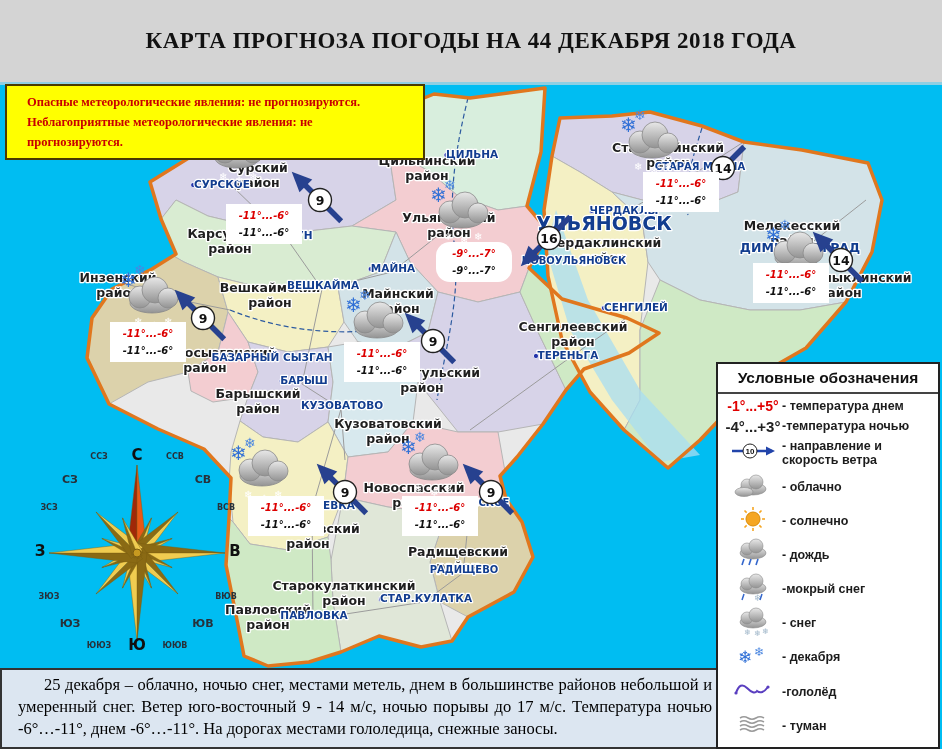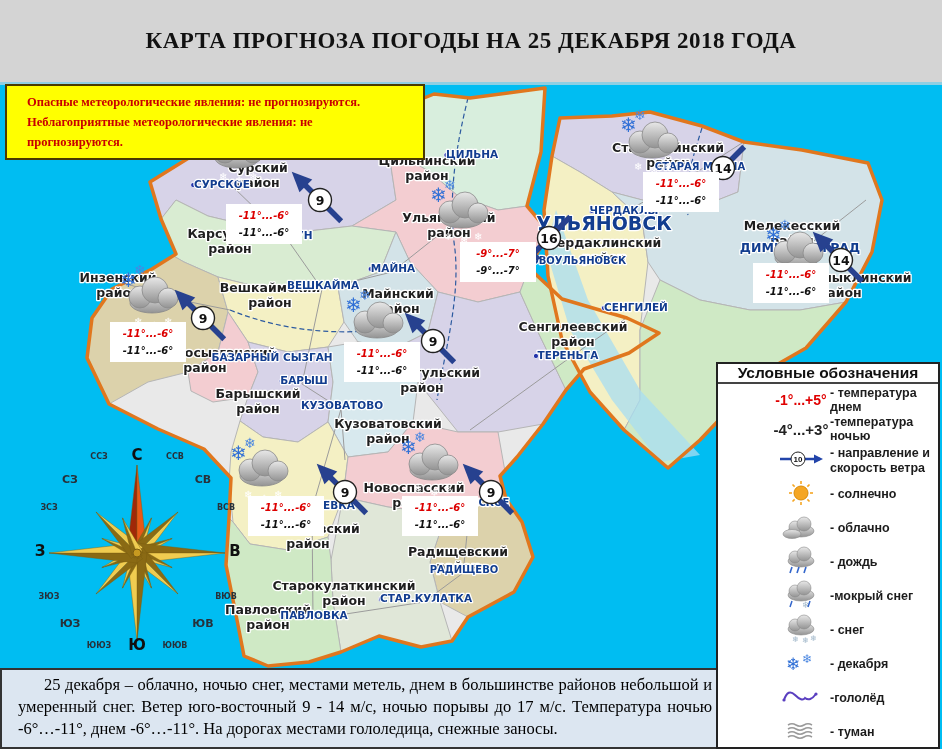--- a/index.html
+++ b/index.html
@@ -18,21 +18,21 @@
         border:2px solid #333;padding:4px 16px;z-index:6;
         font-family:"Liberation Serif",serif;font-size:16.5px;color:#000;line-height:1.32;
         text-align:justify;text-indent:26px;}
   .legend{position:absolute;left:716px;top:362px;width:220px;height:383px;background:#fff;
         border:2px solid #222;z-index:7;display:flex;flex-direction:column;}
   .legend-title{height:28px;border-bottom:2px solid #444;display:flex;align-items:center;
         justify-content:center;font-size:15.5px;font-weight:bold;color:#111;}
   .legend-items{flex:1;display:flex;flex-direction:column;justify-content:space-around;
         padding:2px 6px 4px 6px;}
   .legend-row{display:flex;align-items:center;min-height:20px;}
-  .legend-ic{width:58px;display:flex;align-items:center;justify-content:center;flex:0 0 58px;margin-left:48px;}
+  .legend-ic{width:58px;display:flex;align-items:center;justify-content:center;flex:0 0 58px;}
   .legend-lb{font-size:12.5px;font-weight:600;color:#1c1c1c;line-height:1.15;}
   .lv-day{color:#e00000;font-weight:bold;font-size:14px;}
   .lv-night{color:#222;font-weight:bold;font-size:15px;}
   .tempbox{position:absolute;background:#fff;min-width:64px;padding:3px 6px;z-index:4;
         text-align:center;font-family:"DejaVu Sans",sans-serif;font-style:italic;font-weight:bold;
         font-size:10px;line-height:1.7;}
   .tempbox .d{color:#dd0000;}
   .tempbox .n{color:#111;}
 </style>
 </head>
@@ -430,21 +430,21 @@
         <text x="175" y="459" text-anchor="middle" font-size="8" font-weight="bold" fill="#27313a" font-family="&quot;DejaVu Sans&quot;,sans-serif">ССВ</text>
         <text x="49" y="510" text-anchor="middle" font-size="8" font-weight="bold" fill="#27313a" font-family="&quot;DejaVu Sans&quot;,sans-serif">ЗСЗ</text>
         <text x="226" y="510" text-anchor="middle" font-size="8" font-weight="bold" fill="#27313a" font-family="&quot;DejaVu Sans&quot;,sans-serif">ВСВ</text>
         <text x="49" y="599" text-anchor="middle" font-size="8" font-weight="bold" fill="#27313a" font-family="&quot;DejaVu Sans&quot;,sans-serif">ЗЮЗ</text>
         <text x="226" y="599" text-anchor="middle" font-size="8" font-weight="bold" fill="#27313a" font-family="&quot;DejaVu Sans&quot;,sans-serif">ВЮВ</text>
         <text x="99" y="648" text-anchor="middle" font-size="8" font-weight="bold" fill="#27313a" font-family="&quot;DejaVu Sans&quot;,sans-serif">ЮЮЗ</text>
         <text x="175" y="648" text-anchor="middle" font-size="8" font-weight="bold" fill="#27313a" font-family="&quot;DejaVu Sans&quot;,sans-serif">ЮЮВ</text>
       </g>
     </svg>
 
-  <div class="titlebar">КАРТА ПРОГНОЗА ПОГОДЫ НА 25 ДЕКАБРЯ 2018 ГОДА</div>
+  <div class="titlebar">КАРТА ПРОГНОЗА ПОГОДЫ НА 44 ДЕКАБРЯ 2018 ГОДА</div>
 
   <div class="warnbox">
     <div>Опасные метеорологические явления: не прогнозируются.</div>
     <div>Неблагоприятные метеорологические явления: не прогнозируются.</div>
   </div>
 
   <div class="forecast">25 декабря – облачно, ночью снег, местами метель, днем в большинстве районов небольшой и умеренный снег. Ветер юго-восточный 9 - 14 м/с, ночью порывы до 17 м/с. Температура ночью -6°…-11°, днем -6°…-11°. На дорогах местами гололедица, снежные заносы.</div>
 
   <div class="legend">
     <div class="legend-title">Условные обозначения</div>
@@ -468,51 +468,51 @@
                 <polygon points="45,15 36,10.5 36,19.5" fill="#2244aa"></polygon>
                 <circle cx="20" cy="15" r="7" fill="#fff" stroke="#222" stroke-width="1"></circle>
                 <text x="20" y="18" text-anchor="middle" font-size="8" font-weight="bold" fill="#111">10</text>
               </svg></span>
           </span>
           <span class="legend-lb">- направление и  скорость ветра</span>
         </div>
         <div class="legend-row">
           <span class="legend-ic">
             <span><svg width="46" height="30" viewBox="0 0 46 30">
+                <g transform="translate(23,16)">
+                  <ellipse cx="0" cy="3" rx="13" ry="6" fill="url(#cg)" stroke="#8a8a8a" stroke-width="0.6"></ellipse>
+                  <circle cx="-6" cy="-1" r="6" fill="url(#cg)" stroke="#8a8a8a" stroke-width="0.6"></circle>
+                  <circle cx="3" cy="-4" r="7" fill="url(#cg)" stroke="#8a8a8a" stroke-width="0.6"></circle>
+                </g>
+                <g transform="translate(14,22)">
+                  <ellipse cx="0" cy="0" rx="9" ry="4.5" fill="url(#cg)" stroke="#8a8a8a" stroke-width="0.6"></ellipse>
+                </g>
+              </svg></span>
+          </span>
+          <span class="legend-lb">- облачно</span>
+        </div>
+        <div class="legend-row">
+          <span class="legend-ic">
+            <span><svg width="46" height="30" viewBox="0 0 46 30">
                 <circle cx="23" cy="15" r="7" fill="#f5a623" stroke="#d98c0a"></circle>
                 <line x1="32" y1="15" x2="35" y2="15" stroke="#f5a623" stroke-width="1.6"></line>
                 <line x1="29.36396103067893" y1="21.36396103067893" x2="31.48528137423857" y2="23.485281374238568" stroke="#f5a623" stroke-width="1.6"></line>
                 <line x1="23" y1="24" x2="23" y2="27" stroke="#f5a623" stroke-width="1.6"></line>
                 <line x1="16.63603896932107" y1="21.36396103067893" x2="14.51471862576143" y2="23.48528137423857" stroke="#f5a623" stroke-width="1.6"></line>
                 <line x1="14" y1="15.000000000000002" x2="11" y2="15.000000000000002" stroke="#f5a623" stroke-width="1.6"></line>
                 <line x1="16.63603896932107" y1="8.636038969321072" x2="14.514718625761429" y2="6.5147186257614305" stroke="#f5a623" stroke-width="1.6"></line>
                 <line x1="23" y1="6" x2="22.999999999999996" y2="3" stroke="#f5a623" stroke-width="1.6"></line>
                 <line x1="29.363961030678926" y1="8.63603896932107" x2="31.485281374238568" y2="6.514718625761429" stroke="#f5a623" stroke-width="1.6"></line>
               </svg></span>
           </span>
           <span class="legend-lb">- солнечно</span>
         </div>
         <div class="legend-row">
           <span class="legend-ic">
             <span><svg width="46" height="30" viewBox="0 0 46 30">
-                <g transform="translate(23,16)">
-                  <ellipse cx="0" cy="3" rx="13" ry="6" fill="url(#cg)" stroke="#8a8a8a" stroke-width="0.6"></ellipse>
-                  <circle cx="-6" cy="-1" r="6" fill="url(#cg)" stroke="#8a8a8a" stroke-width="0.6"></circle>
-                  <circle cx="3" cy="-4" r="7" fill="url(#cg)" stroke="#8a8a8a" stroke-width="0.6"></circle>
-                </g>
-                <g transform="translate(14,22)">
-                  <ellipse cx="0" cy="0" rx="9" ry="4.5" fill="url(#cg)" stroke="#8a8a8a" stroke-width="0.6"></ellipse>
-                </g>
-              </svg></span>
-          </span>
-          <span class="legend-lb">- облачно</span>
-        </div>
-        <div class="legend-row">
-          <span class="legend-ic">
-            <span><svg width="46" height="30" viewBox="0 0 46 30">
                 <g transform="translate(23,12)">
                   <ellipse cx="0" cy="3" rx="13" ry="6" fill="url(#cg)" stroke="#8a8a8a" stroke-width="0.6"></ellipse>
                   <circle cx="-6" cy="-1" r="6" fill="url(#cg)" stroke="#8a8a8a" stroke-width="0.6"></circle>
                   <circle cx="3" cy="-4" r="7" fill="url(#cg)" stroke="#8a8a8a" stroke-width="0.6"></circle>
                 </g>
                 <line x1="14" y1="21" x2="12" y2="27" stroke="#3366cc" stroke-width="1.6"></line>
                 <line x1="21" y1="21" x2="19" y2="27" stroke="#3366cc" stroke-width="1.6"></line>
                 <line x1="28" y1="21" x2="26" y2="27" stroke="#3366cc" stroke-width="1.6"></line>
               </svg></span>
           </span>
@@ -579,21 +579,21 @@
           <span class="legend-lb">- туман</span>
         </div>
       </div>
   </div>
 
   <div id="temp-overlays">
       <div class="tempbox" style="left: 226px; top: 204px;">
         <div class="d">-11°...-6°</div>
         <div class="n">-11°...-6°</div>
       </div>
-      <div class="tempbox" style="left: 460px; top: 242px;">
+      <div class="tempbox" style="left: 436px; top: 242px; border-radius: 14px;">
         <div class="d">-9°...-7°</div>
         <div class="n">-9°...-7°</div>
       </div>
       <div class="tempbox" style="left: 643px; top: 172px;">
         <div class="d">-11°...-6°</div>
         <div class="n">-11°...-6°</div>
       </div>
       <div class="tempbox" style="left: 753px; top: 263px;">
         <div class="d">-11°...-6°</div>
         <div class="n">-11°...-6°</div>

